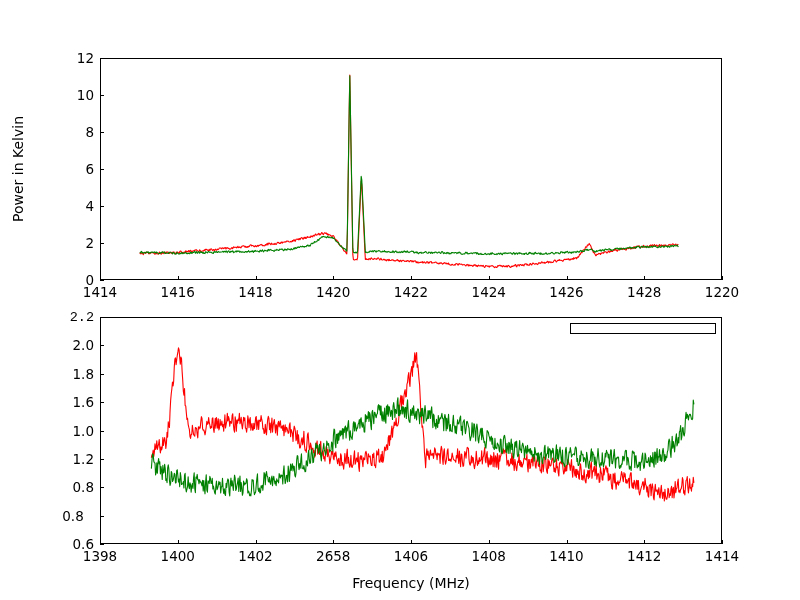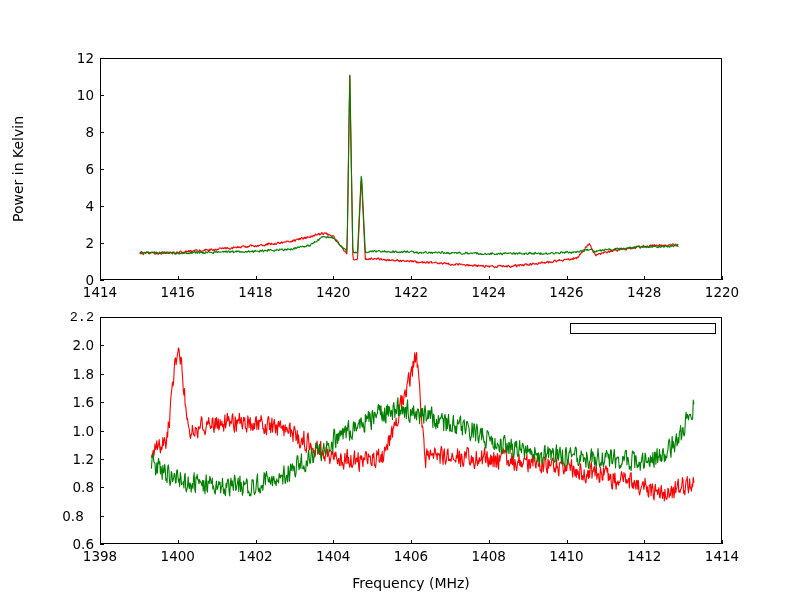--- a/index.html
+++ b/index.html
@@ -184,21 +184,21 @@
       </svg>
   </div>
   <div id="ticks-bottom">
       <div class="tick" style="left: 100px; top: 540px; width: 1px; height: 4px;"></div>
       <div class="tick-label xtick-label" style="left: 100px; top: 548px;">1398</div>
       <div class="tick" style="left: 177.75px; top: 540px; width: 1px; height: 4px;"></div>
       <div class="tick-label xtick-label" style="left: 177.75px; top: 548px;">1400</div>
       <div class="tick" style="left: 255.5px; top: 540px; width: 1px; height: 4px;"></div>
       <div class="tick-label xtick-label" style="left: 255.5px; top: 548px;">1402</div>
       <div class="tick" style="left: 333.25px; top: 540px; width: 1px; height: 4px;"></div>
-      <div class="tick-label xtick-label" style="left: 333.25px; top: 548px;">1404</div>
+      <div class="tick-label xtick-label" style="left: 333.25px; top: 548px;">2658</div>
       <div class="tick" style="left: 411px; top: 540px; width: 1px; height: 4px;"></div>
       <div class="tick-label xtick-label" style="left: 411px; top: 548px;">1406</div>
       <div class="tick" style="left: 488.75px; top: 540px; width: 1px; height: 4px;"></div>
       <div class="tick-label xtick-label" style="left: 488.75px; top: 548px;">1408</div>
       <div class="tick" style="left: 566.5px; top: 540px; width: 1px; height: 4px;"></div>
       <div class="tick-label xtick-label" style="left: 566.5px; top: 548px;">1410</div>
       <div class="tick" style="left: 644.25px; top: 540px; width: 1px; height: 4px;"></div>
       <div class="tick-label xtick-label" style="left: 644.25px; top: 548px;">1412</div>
       <div class="tick" style="left: 722px; top: 540px; width: 1px; height: 4px;"></div>
       <div class="tick-label xtick-label" style="left: 722px; top: 548px;">1414</div>

